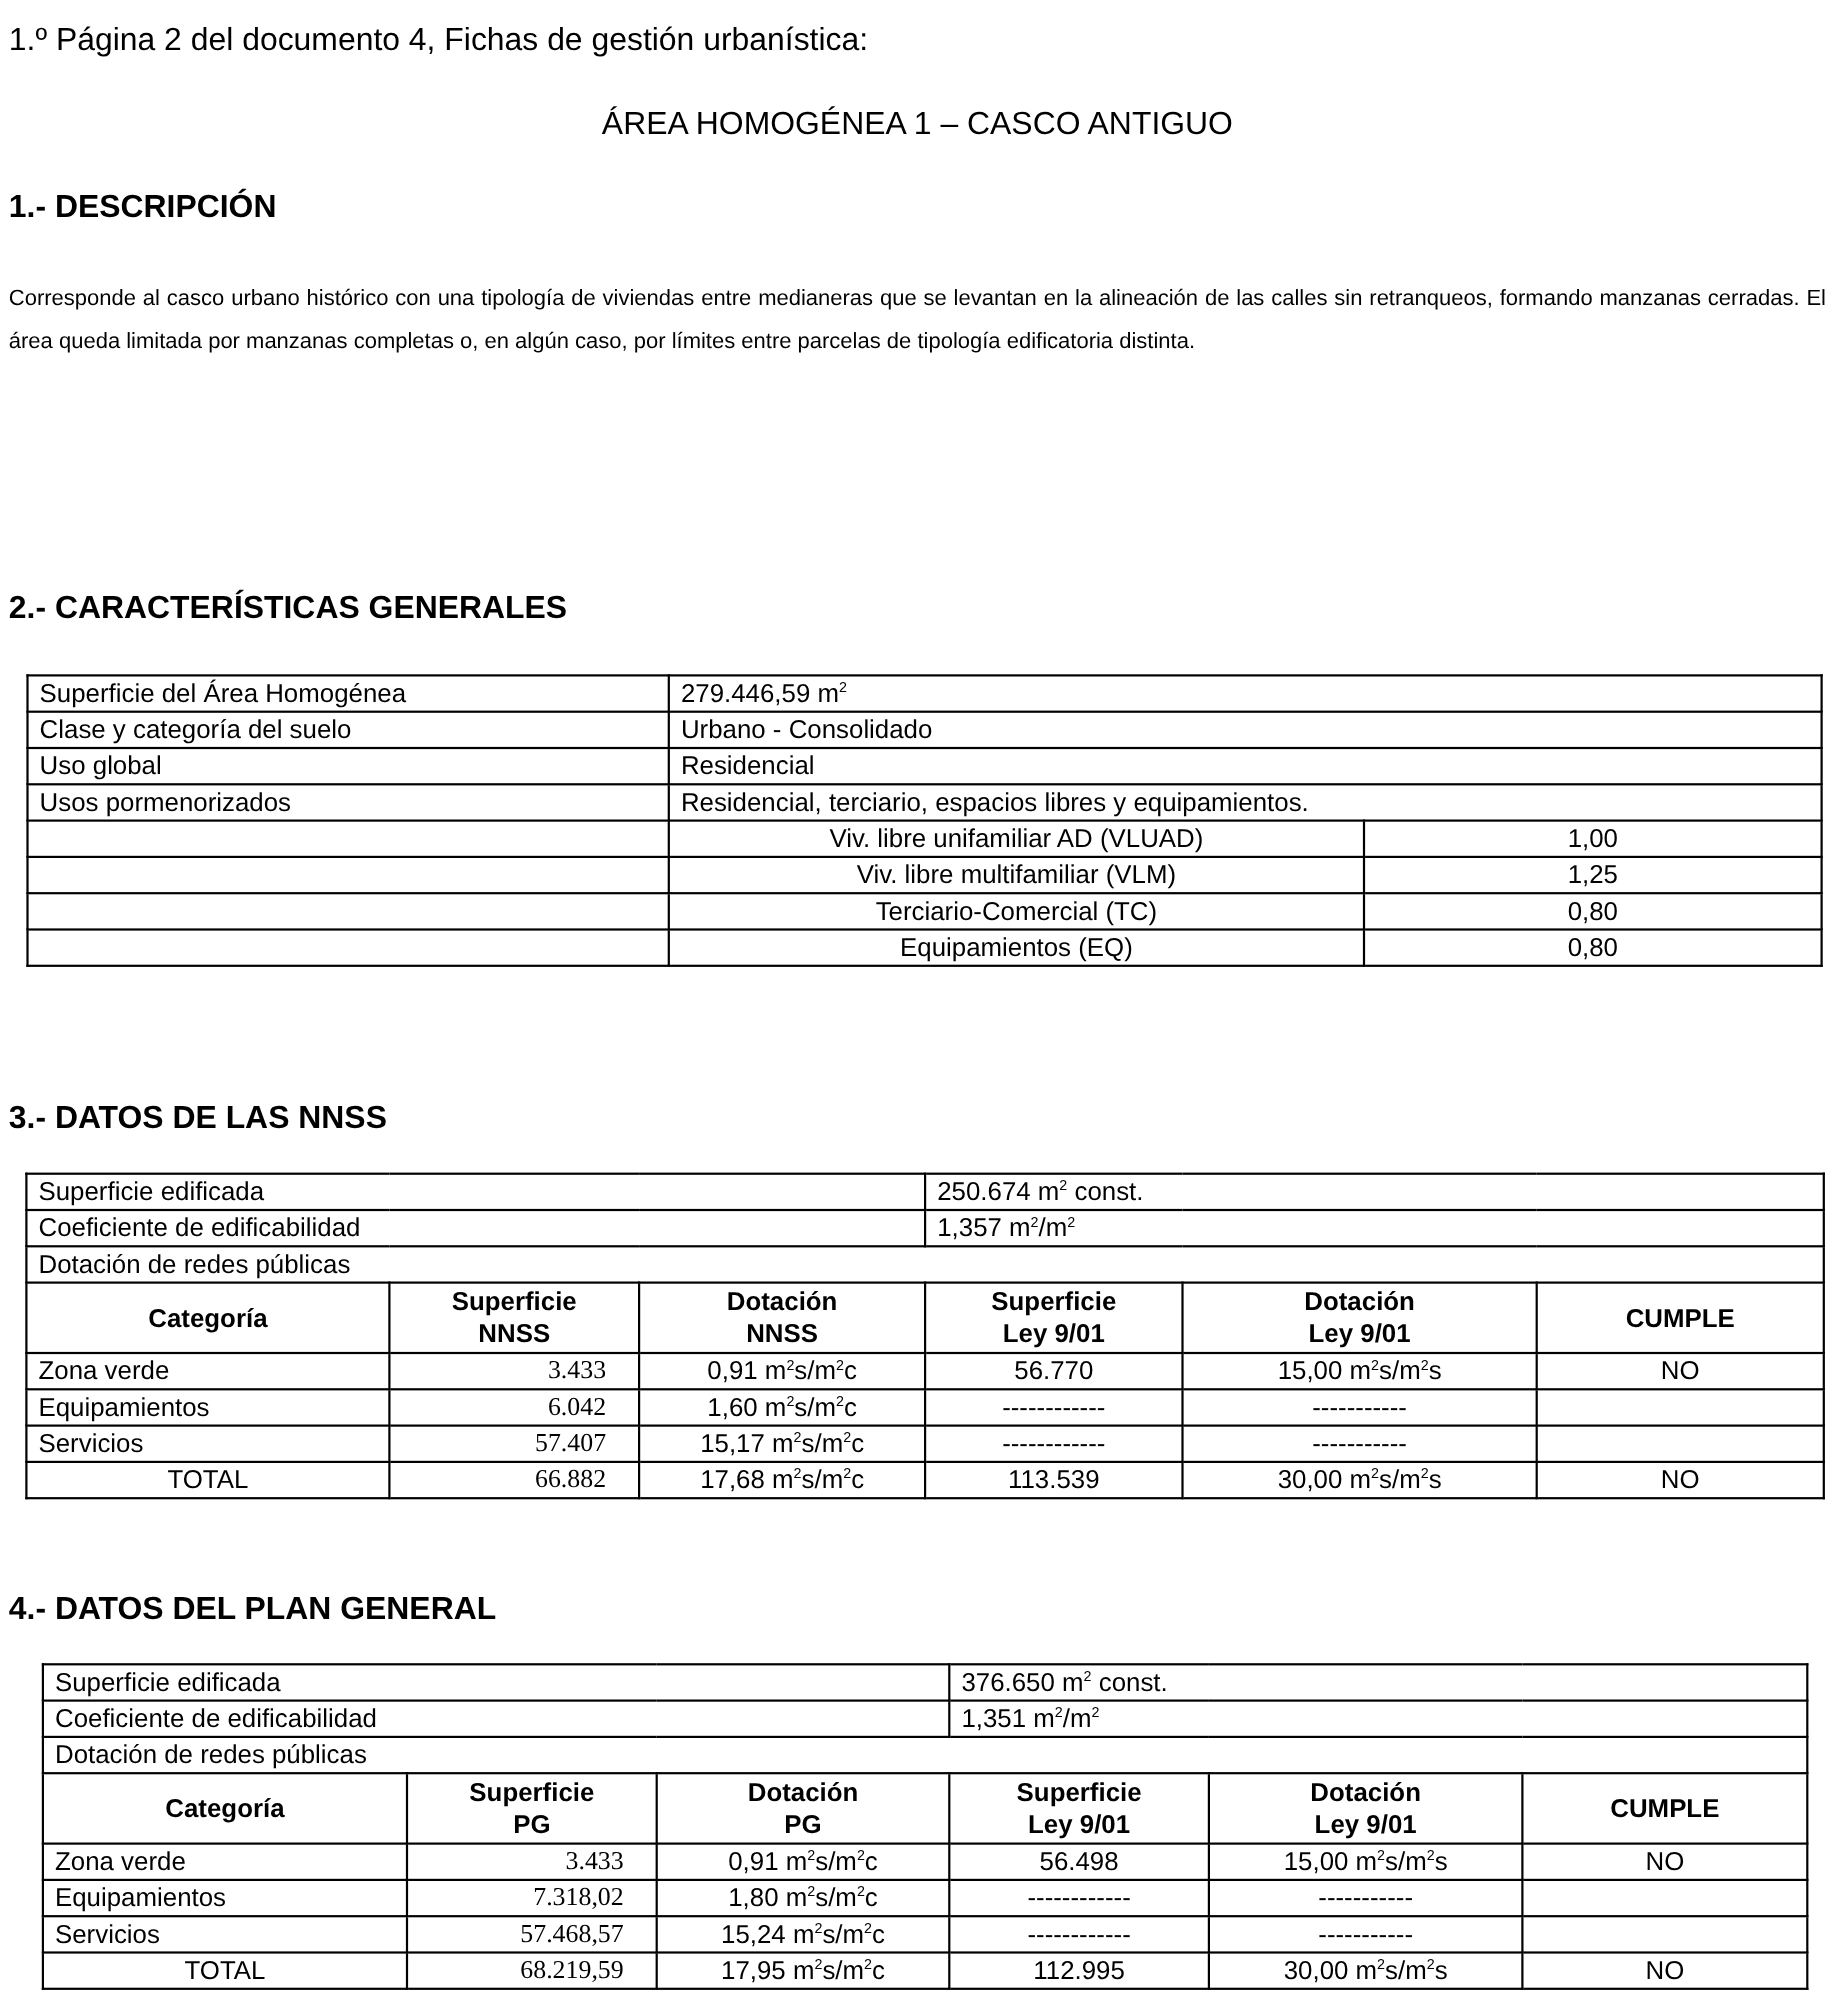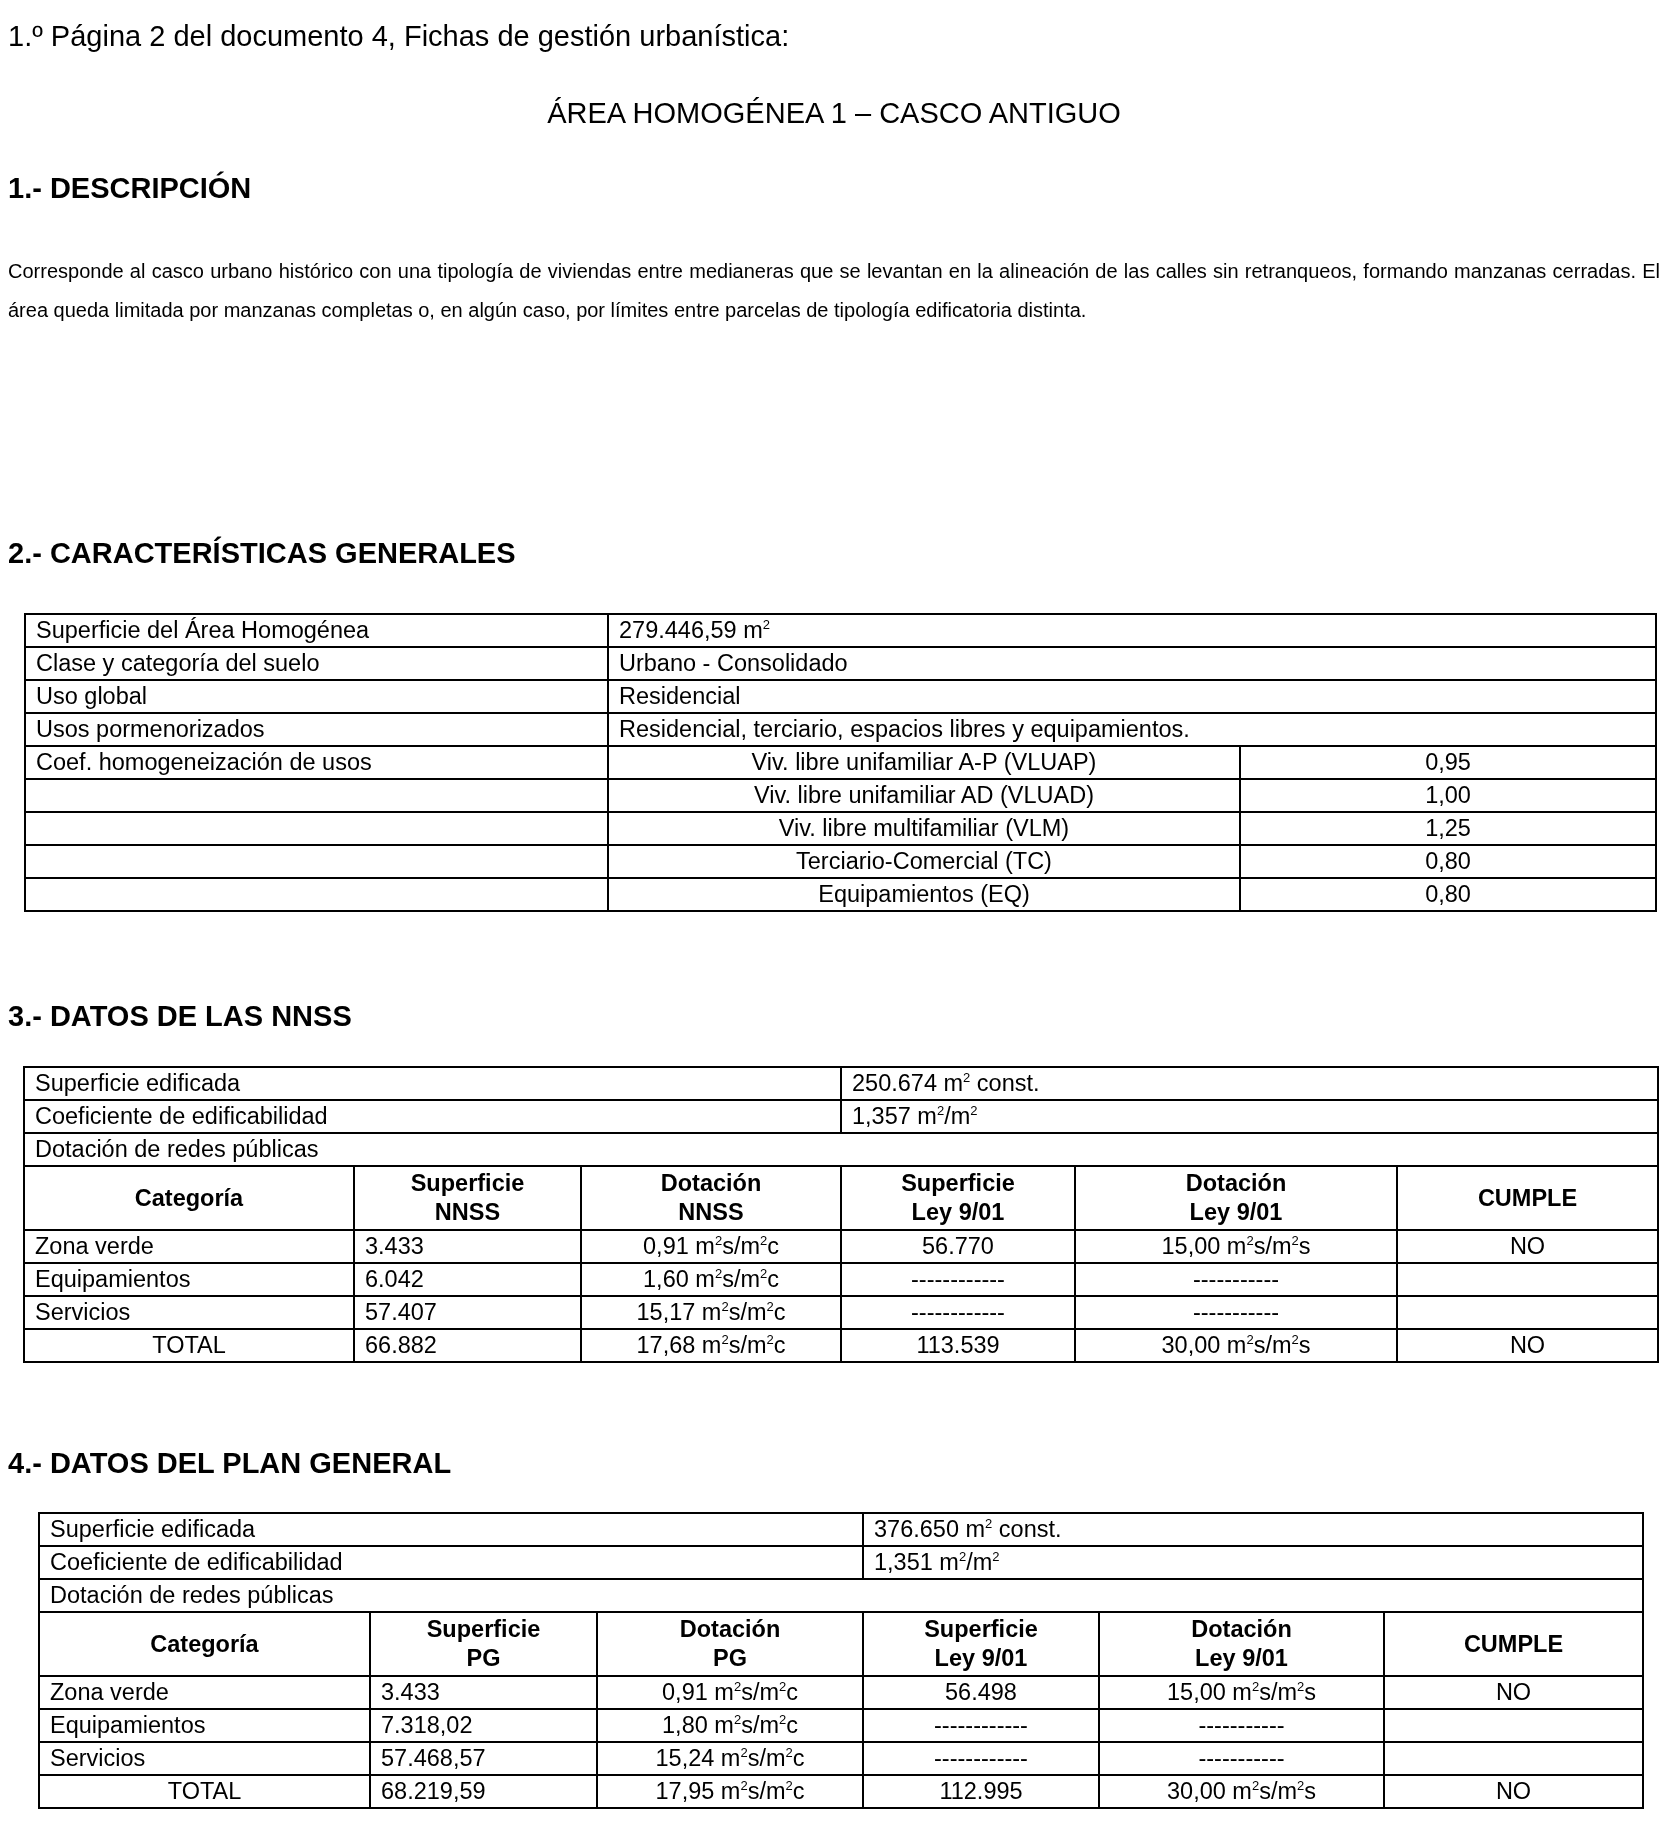--- a/index.html
+++ b/index.html
@@ -22,21 +22,21 @@
     white-space: nowrap; overflow: hidden;
   }
   th { font-weight: bold; text-align: center; line-height: 29px; }
   .r { text-align: left; margin-left: 32px; }
   .c { text-align: center; }
   .l { text-align: left; }
   sup { font-size: 13px; vertical-align: 9px; line-height: 0; }
   .t1 td { height: 31px; }
   .t2 td, .t3 td { height: 31px; }
   .t2 th, .t3 th { height: 62px; }
-  .numr { padding-right: 29px; }
+  .numr { text-align: right; padding-right: 29px; font-family: Liberation Serif, serif; }
 </style>
 </head>
 <body>
 
 <div class="abs intro">1.º Página 2 del documento 4, Fichas de gestión urbanística:</div>
 <div class="abs main-title">ÁREA HOMOGÉNEA 1 – CASCO ANTIGUO</div>
 
 <div class="abs h1" style="top:172px">1.- DESCRIPCIÓN</div>
 <div class="abs para">
   <p>Corresponde al casco urbano histórico con una tipología de viviendas entre medianeras que se levantan en la alineación de las calles sin retranqueos, formando manzanas cerradas. El área queda limitada por manzanas completas o, en algún caso, por límites entre parcelas de tipología edificatoria distinta.</p>
@@ -58,25 +58,20 @@
     <td class="l">Clase y categoría del suelo</td>
     <td colspan="2" class="r">Urbano - Consolidado</td>
   </tr>
   <tr>
     <td class="l">Uso global</td>
     <td colspan="2" class="r">Residencial</td>
   </tr>
   <tr>
     <td class="l">Usos pormenorizados</td>
     <td colspan="2" class="r">Residencial, terciario, espacios libres y equipamientos.</td>
-  </tr>
-  <tr>
-    <td class="l">Coef. homogeneización de usos</td>
-    <td class="c">Viv. libre unifamiliar A-P (VLUAP)</td>
-    <td class="c">0,95</td>
   </tr>
   <tr>
     <td></td>
     <td class="c">Viv. libre unifamiliar AD (VLUAD)</td>
     <td class="c">1,00</td>
   </tr>
   <tr>
     <td></td>
     <td class="c">Viv. libre multifamiliar (VLM)</td>
     <td class="c">1,25</td>

